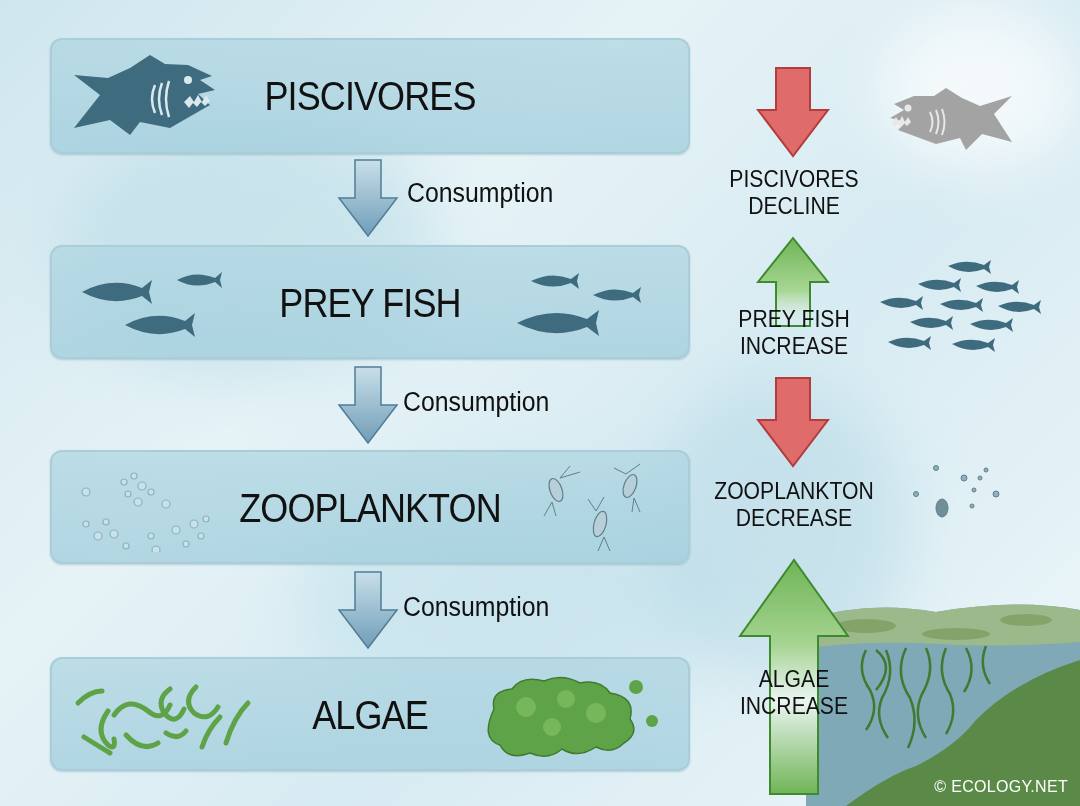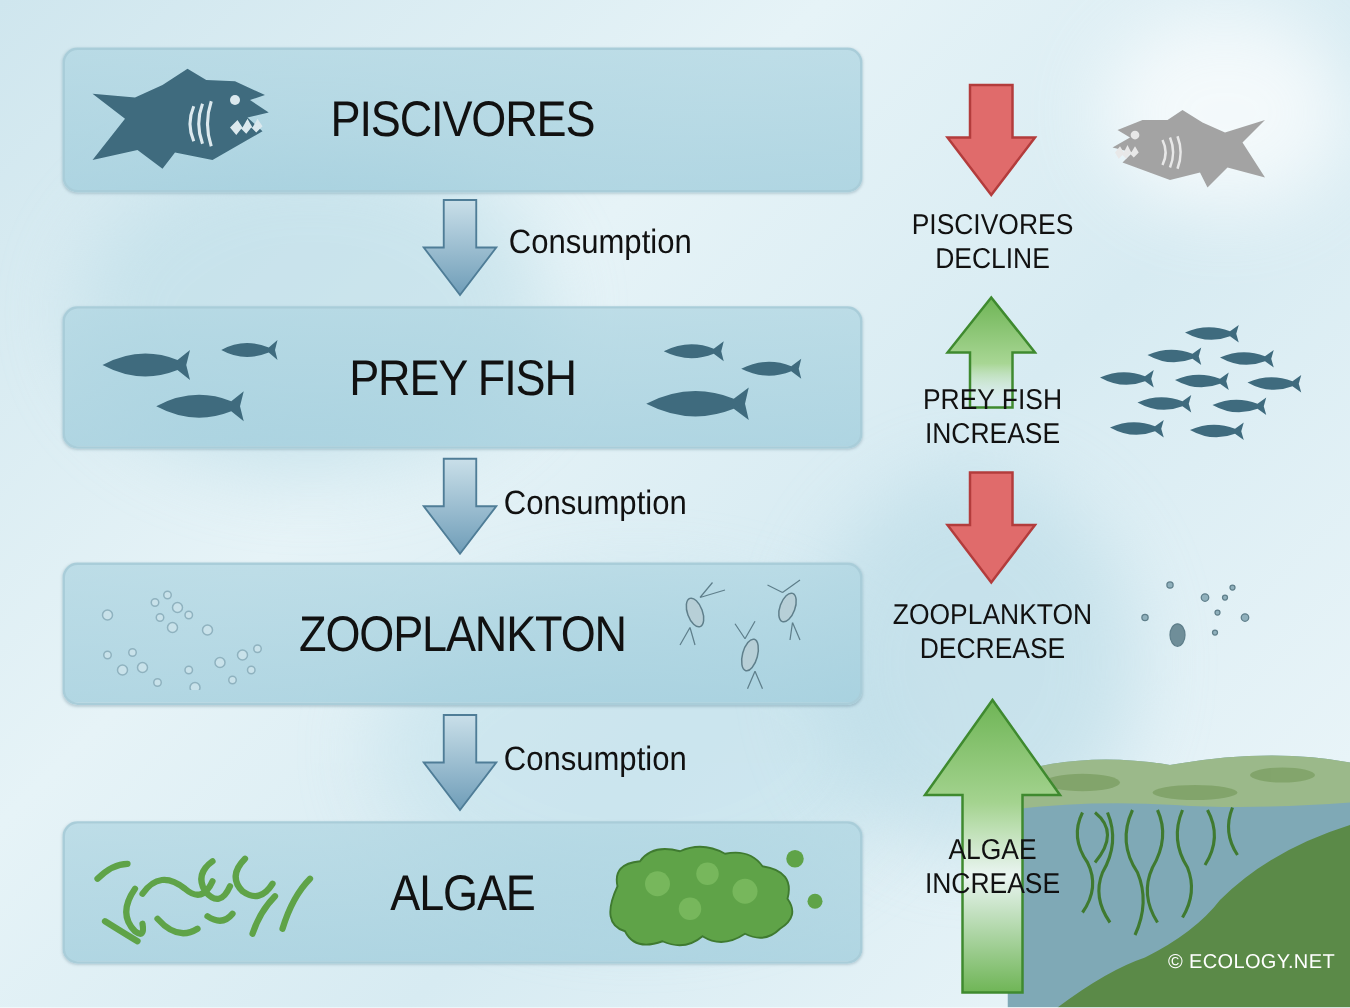--- a/index.html
+++ b/index.html
@@ -8,21 +8,21 @@
        background:linear-gradient(135deg,#cfe6ee 0%,#e6f3f7 35%,#d7ebf2 60%,#eef7fa 100%);}
   .wash{position:absolute;border-radius:50%;filter:blur(30px);opacity:.55;}
   .box{position:absolute;left:50px;width:636px;border:2px solid #a9cdd9;border-radius:12px;
        background:linear-gradient(180deg,rgba(176,214,226,.75),rgba(160,205,220,.75));
        box-shadow:0 1px 2px rgba(60,100,120,.25);}
   .box .label{position:absolute;left:0;right:0;text-align:center;font-size:40px;color:#111;
        letter-spacing:-1px;transform:scaleX(.9);}
   .flow{position:absolute;}
   .flow .txt{position:absolute;font-size:27px;color:#111;white-space:nowrap;transform:scaleX(.92);transform-origin:left;}
   .effect-label{position:absolute;text-align:center;font-size:23px;color:#111;line-height:27px;transform:scaleX(.92);}
-  .credit{position:absolute;right:12px;bottom:27px;color:#fff;font-size:16px;letter-spacing:.3px;}
+  .credit{position:absolute;right:12px;bottom:10px;color:#fff;font-size:16px;letter-spacing:.3px;}
 </style>
 </head>
 <body>
 
 <div class="wash" style="left:60px;top:120px;width:380px;height:260px;background:#b8dbe6;"></div>
 <div class="wash" style="left:300px;top:470px;width:420px;height:260px;background:#c2e1eb;"></div>
 <div class="wash" style="left:650px;top:380px;width:260px;height:300px;background:#b6d9e5;"></div>
 <div class="wash" style="left:880px;top:10px;width:200px;height:160px;background:#ffffff;opacity:.7"></div>
 
 <div class="box" style="top:38px;height:112px;">

